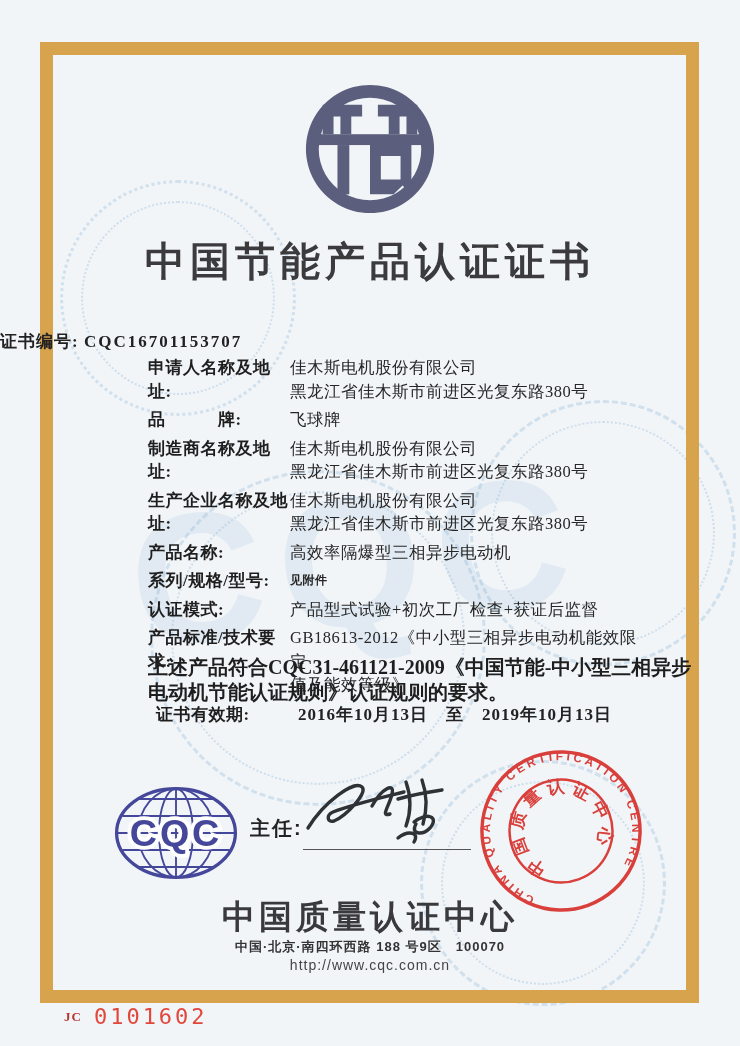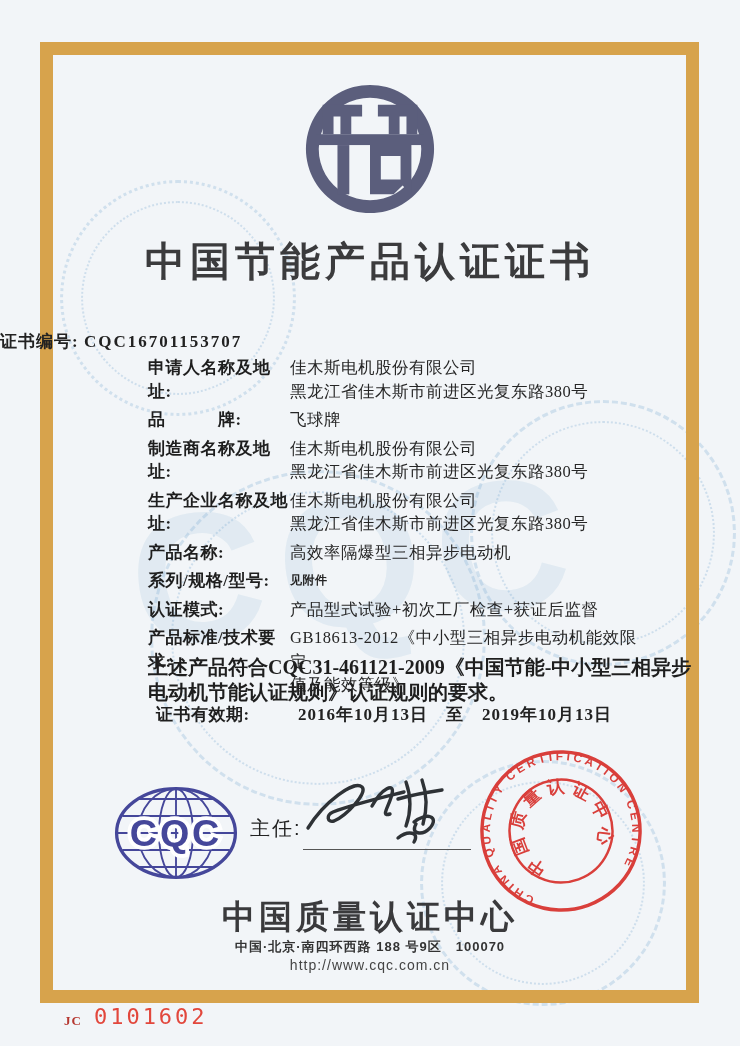--- a/index.html
+++ b/index.html
@@ -61,21 +61,21 @@
   .validity .vval{font-size:17px;line-height:23.5px;font-weight:600;letter-spacing:1px;color:#222;}
   .maintain{
     position:absolute;left:148px;top:733px;width:580px;
     font-size:17px;font-weight:600;letter-spacing:0.5px;color:#1e1e1e;
   }
   
   .cqc-logo{position:absolute;left:110px;top:782px;width:132px;height:102px;}
   .director{
     position:absolute;left:250px;top:815px;
     font-family:"Liberation Sans",sans-serif;
-    font-size:20px;font-weight:normal;color:#222;letter-spacing:2px;
+    font-size:20px;font-weight:bold;color:#222;letter-spacing:2px;
   }
   .signature{position:absolute;left:302px;top:772px;width:172px;height:78px;}
   .sig-line{position:absolute;left:303px;top:849px;width:168px;border-bottom:1.5px solid #555;}
   .stamp-wrap{position:absolute;left:477px;top:747px;width:168px;height:168px;transform:rotate(-20deg);}
   .stamp-en{
     font-family:"Liberation Sans",sans-serif;font-size:12px;font-weight:bold;
     fill:#d93f3b;letter-spacing:2px;
   }
   .stamp-cn{font-size:17.5px;font-weight:bold;fill:#d93f3b;}
   .issuer{
@@ -85,21 +85,21 @@
   }
   .address{
     position:absolute;left:0;top:938px;width:100%;text-align:center;
     font-family:"Liberation Sans",sans-serif;font-size:13px;font-weight:600;
     color:#333;letter-spacing:1px;
   }
   .website{
     position:absolute;left:0;top:957px;width:100%;text-align:center;
     font-family:"Liberation Sans",sans-serif;font-size:14px;color:#444;letter-spacing:1px;
   }
-  .serial{position:absolute;left:64px;top:1004px;display:flex;align-items:flex-end;}
+  .serial{position:absolute;left:64px;top:1004px;display:flex;align-items:center;}
   .serial .pre{
     font-family:"Liberation Serif",serif;font-size:13px;font-weight:bold;
     color:#b53730;margin-right:12px;letter-spacing:1px;
   }
   .serial .no{
     font-family:"DejaVu Sans Mono",monospace;font-size:22px;
     color:#e2473c;letter-spacing:3px;
   }
 </style>
 </head>

